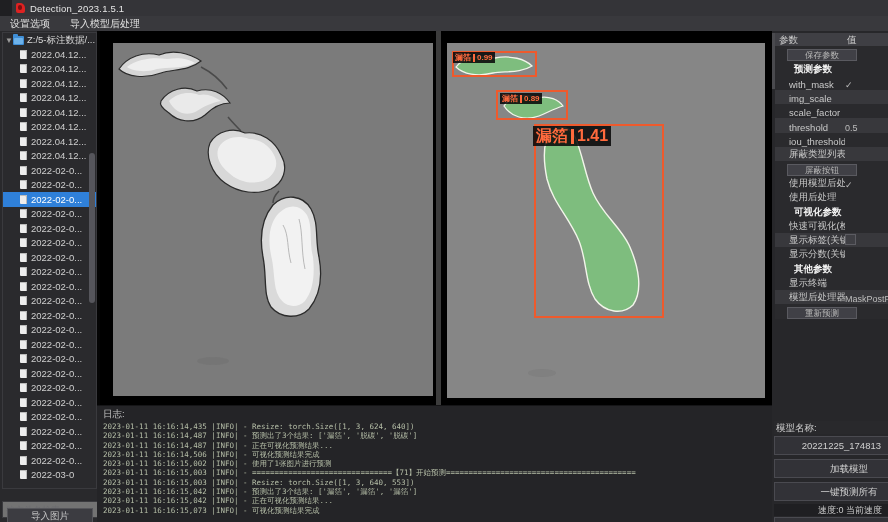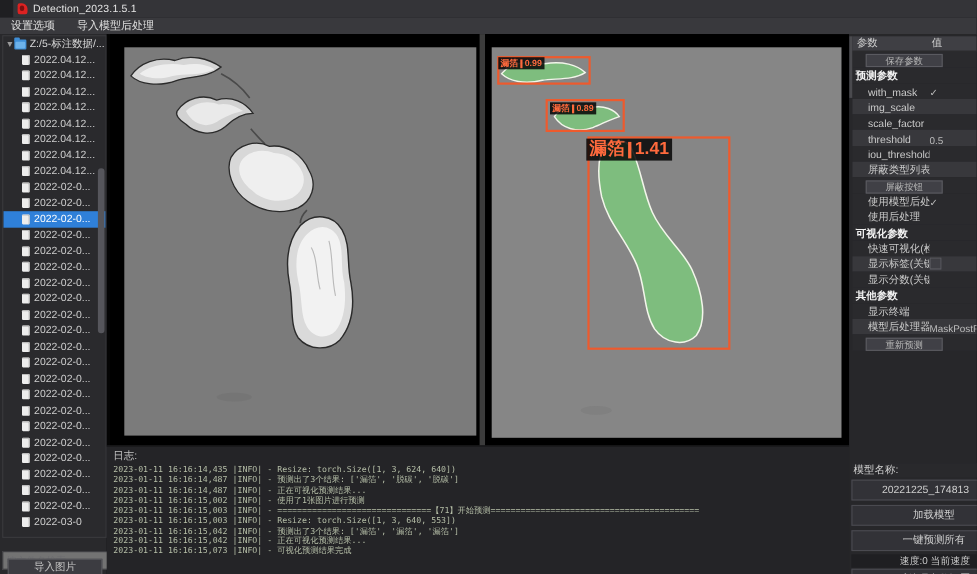--- a/index.html
+++ b/index.html
@@ -58,21 +58,21 @@
 
   
   .rightcol{position:absolute;left:772px;top:31px;width:116px;height:491px;background:#27272a;overflow:hidden;}
   .rp-scroll{position:absolute;left:0;top:2px;width:3px;height:56px;background:#4a4a4e;}
   .ptable{position:absolute;left:3px;top:2px;width:113px;}
   .phead{display:flex;height:13px;background:#3f3f44;border-bottom:1px solid #2a2a2c;}
   .phead span{font-size:9.5px;color:#cfcfcf;line-height:13px;}
   .phead .h1{width:68px;padding-left:4px;}
   .prow{height:14.3px;display:flex;align-items:flex-end;background:#2a2a2d;}
   .prow.striped{background:#38383c;}
-  .prow .grp{font-size:9.5px;font-weight:bold;color:#f2f2f2;padding-left:3px;}
+  .prow .grp{font-size:9.5px;font-weight:bold;color:#f2f2f2;padding-left:19px;}
   .prow .plabel{font-size:9.5px;color:#c9c9c9;padding-left:14px;width:56px;overflow:hidden;white-space:nowrap;flex:none;}
   .prow .pvalue{font-size:9px;color:#bdbdbd;white-space:nowrap;overflow:hidden;}
   .pbtn{margin-left:12px;width:70px;height:12px;background:#404046;border:1px solid #5a5a60;color:#b8b8b8;font-size:8.5px;line-height:10px;text-align:center;padding:0;cursor:default;}
   .cb{display:inline-block;width:9px;height:9px;background:#3f3f44;border:1px solid #5c5c62;}
 
   
   .model-label{position:absolute;left:774px;top:421px;width:114px;height:13px;font-size:9.5px;color:#cfcfcf;background:#29292c;line-height:13px;padding-left:2px;}
   .mbtn{position:absolute;left:774px;width:150px;height:19px;background:#323237;border:1px solid #4a4a50;color:#cfcfcf;font-size:9.5px;line-height:17px;text-align:center;cursor:default;box-sizing:border-box;}
   .mbtn.field{top:436px;text-align:right;padding-right:42px;}
   .mbtn.load{top:459px;}
@@ -285,20 +285,21 @@
       </div>
     </div>
   </div>
 
   <div class="logarea">
     <div class="log-header">日志:</div>
     <div>
         <div class="logline">2023-01-11 16:16:14,435 |INFO| - Resize: torch.Size([1, 3, 624, 640])</div>
         <div class="logline">2023-01-11 16:16:14,487 |INFO| - 预测出了3个结果: ['漏箔', '脱碳', '脱碳']</div>
         <div class="logline">2023-01-11 16:16:14,487 |INFO| - 正在可视化预测结果...</div>
+        <div class="logline">2023-01-11 16:16:14,506 |INFO| - 可视化预测结果完成</div>
         <div class="logline">2023-01-11 16:16:15,002 |INFO| - 使用了1张图片进行预测</div>
         <div class="logline">2023-01-11 16:16:15,003 |INFO| - ===============================【71】开始预测==========================================</div>
         <div class="logline">2023-01-11 16:16:15,003 |INFO| - Resize: torch.Size([1, 3, 640, 553])</div>
         <div class="logline">2023-01-11 16:16:15,042 |INFO| - 预测出了3个结果: ['漏箔', '漏箔', '漏箔']</div>
         <div class="logline">2023-01-11 16:16:15,042 |INFO| - 正在可视化预测结果...</div>
         <div class="logline">2023-01-11 16:16:15,073 |INFO| - 可视化预测结果完成</div>
       </div>
   </div>
 
   <div class="rightcol">

